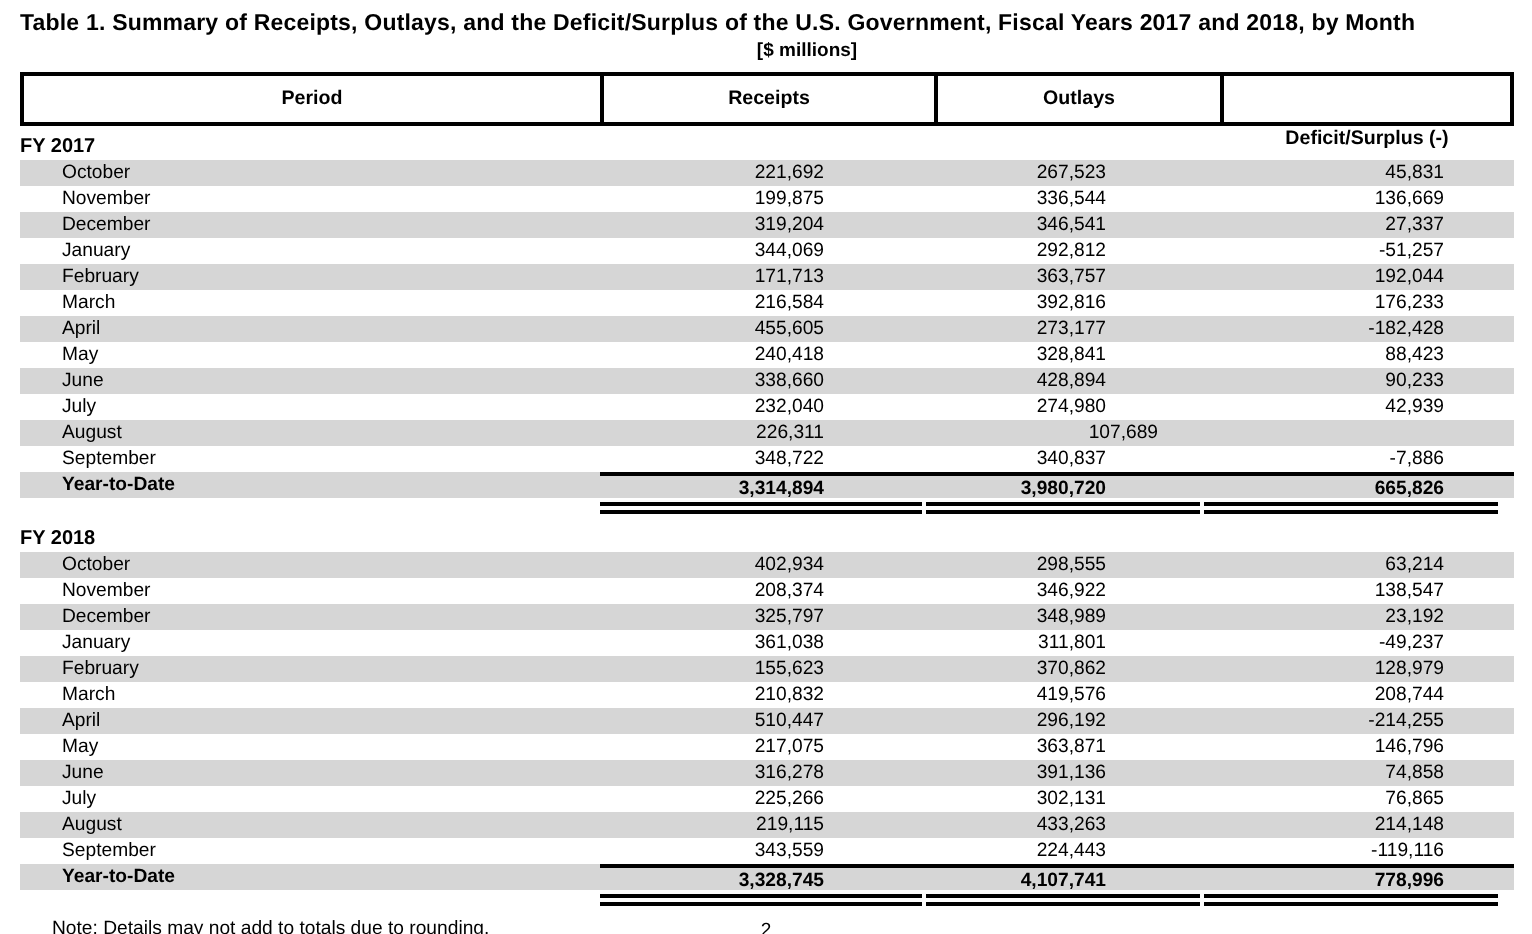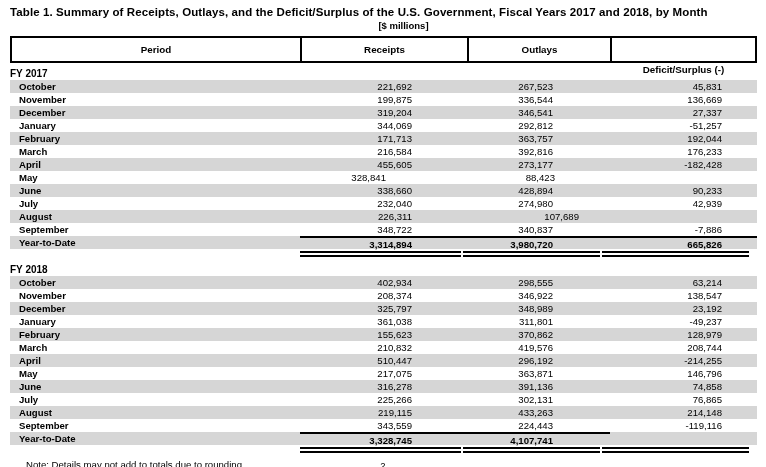--- a/index.html
+++ b/index.html
@@ -37,28 +37,28 @@
   .th-outlays  { width:143px; border-right:2px solid #000; }
   .th-deficit  { width:143px;margin-top:40px; }
 
   .fy-label {
     font-weight:bold; font-size:10px;
     padding:4px 0 0 0; height:13px; line-height:13px;
   }
 
   .row { display:flex; height:13px; line-height:13px; font-size:9.6px; }
   .row > div { box-sizing:border-box; }
-  .c-period   { width:290px; padding-left:9px; text-align:left;font-weight:bold; }
+  .c-period   { width:290px; padding-left:21px; text-align:left; }
   .c-receipts { width:167px; padding-right:55px; text-align:right; }
   .c-outlays  { width:143px; padding-right:57px; text-align:right; }
   .c-deficit  { width:147px; padding-right:35px; text-align:right; }
 
   .shaded { background:#d6d6d6; }
 
-  .total-row { font-weight:bold; background:#d6d6d6; }
+  .total-row { font-weight:bold; background:#d6d6d6;justify-content:center; }
   .total-row .c-receipts,
   .total-row .c-outlays,
   .total-row .c-deficit { border-top:2px solid #000; }
 
   .double-rule {
     display:flex; margin:2px 0 2px 290px; gap:2px;
   }
   .double-rule span {
     display:block; height:2px;
     border-top:2px solid #000; border-bottom:2px solid #000;
@@ -127,20 +127,21 @@
           <div class="c-deficit">176,233</div>
         </div>
         <div class="row shaded" style="background: rgb(214, 214, 214);">
           <div class="c-period">April</div>
           <div class="c-receipts">455,605</div>
           <div class="c-outlays">273,177</div>
           <div class="c-deficit">-182,428</div>
         </div>
         <div class="row">
           <div class="c-period">May</div>
+          <div class="c-receipts">240,418</div>
           <div class="c-outlays">328,841</div>
           <div class="c-deficit">88,423</div>
         </div>
         <div class="row shaded" style="background: rgb(214, 214, 214);">
           <div class="c-period">June</div>
           <div class="c-receipts">338,660</div>
           <div class="c-outlays">428,894</div>
           <div class="c-deficit">90,233</div>
         </div>
         <div class="row">
@@ -241,20 +242,21 @@
         <div class="row">
           <div class="c-period">September</div>
           <div class="c-receipts">343,559</div>
           <div class="c-outlays">224,443</div>
           <div class="c-deficit">-119,116</div>
         </div>
         <div class="row total-row" style="background: rgb(214, 214, 214);">
           <div class="c-period">Year-to-Date</div>
           <div class="c-receipts">3,328,745</div>
           <div class="c-outlays">4,107,741</div>
+          <div class="c-deficit">778,996</div>
         </div>
         <div class="double-rule">
           <span class="rule-seg-1"></span>
           <span class="rule-seg-2"></span>
           <span class="rule-seg-3"></span>
         </div>
       </div>
   </div>
 
   <div class="note">Note: Details may not add to totals due to rounding.</div>

